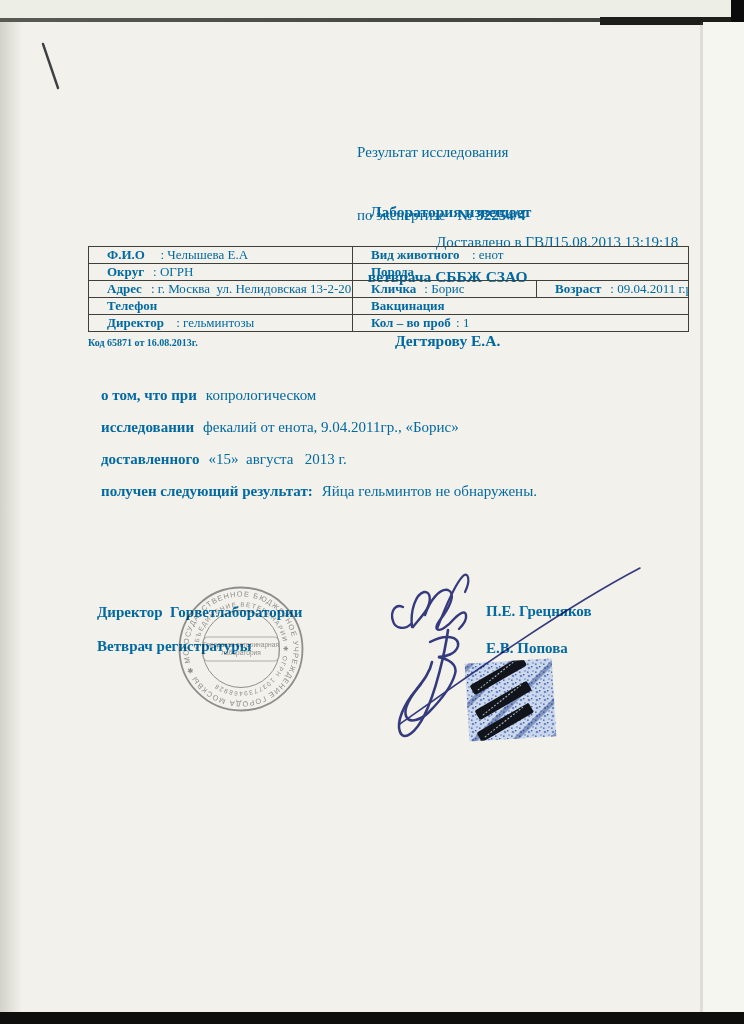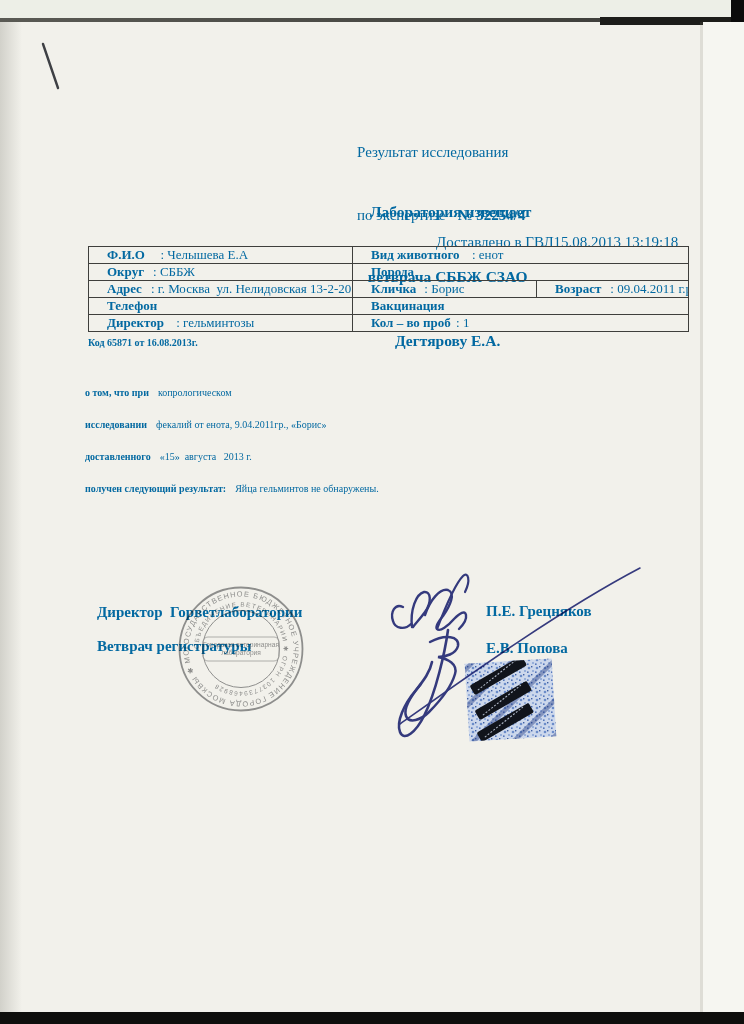--- a/index.html
+++ b/index.html
@@ -25,21 +25,21 @@
   .hdr-notice{left:364px;top:158px;font-size:15.5px;line-height:21.5px;font-weight:bold;white-space:pre;text-align:center;}
   .hdr-notice .ind{padding-left:6px;}
   .delivered{left:436px;top:226px;width:274px;display:flex;justify-content:flex-start;font-size:15px;white-space:pre;margin-top:8px;}
   
   table.info{left:88px;top:246px;width:600px;border-collapse:collapse;table-layout:fixed;font-size:13px;}
   table.info td{border:1.2px solid #3f3f3c;height:15px;padding:0 2px 0 18px;vertical-align:middle;overflow:hidden;white-space:pre;}
   table.info .lbl{font-weight:bold;}
   table.info .val{margin-left:9px;}
   
   .code-line{left:88px;top:337px;font-size:10px;font-weight:bold;white-space:pre;}
-  .bline{left:85px;font-size:10px;white-space:pre;}
+  .bline{left:101px;font-size:15px;white-space:pre;}
   .bline b{font-weight:bold;}
   .bline span{margin-left:9px;}
   
   .sig-label{left:97px;font-size:15px;font-weight:bold;white-space:pre;text-align:right;}
   .sig-name{left:486px;font-size:15px;font-weight:bold;white-space:pre;}
   
   .overlay{mix-blend-mode:multiply;pointer-events:none;}
   .stamp-text{font-family:"Liberation Sans","DejaVu Sans",sans-serif;fill:#87888a;}
 </style>
 </head>
@@ -81,21 +81,21 @@
         <col style="width:264px">
         <col style="width:184px">
         <col style="width:152px">
       </colgroup>
     <tbody>
         <tr>
       <td><span class="lbl">Ф.И.О</span><span class="val">  : Челышева Е.А</span></td>
       <td colspan="2"><span class="lbl">Вид животного</span><span class="val"> : енот</span></td>
     </tr>
     <tr>
-      <td><span class="lbl">Округ</span><span class="val">: СББЖ</span></td>
+      <td><span class="lbl">Округ</span><span class="val">: ОГРН</span></td>
       <td colspan="2"><span class="lbl">Порода</span><span class="val"></span></td>
     </tr>
     <tr>
       <td><span class="lbl">Адрес</span><span class="val" style="">: г. Москва  ул. Нелидовская 13-2-20</span></td>
       <td><span class="lbl">Кличка</span><span class="val" style="margin-left:8px">: Борис</span></td>
       <td><span class="lbl">Возраст</span><span class="val" style="">: 09.04.2011 г.р</span></td>
     </tr>
     <tr>
       <td><span class="lbl">Телефон</span><span class="val"></span></td>
       <td colspan="2"><span class="lbl">Вакцинация</span><span class="val"></span></td>

